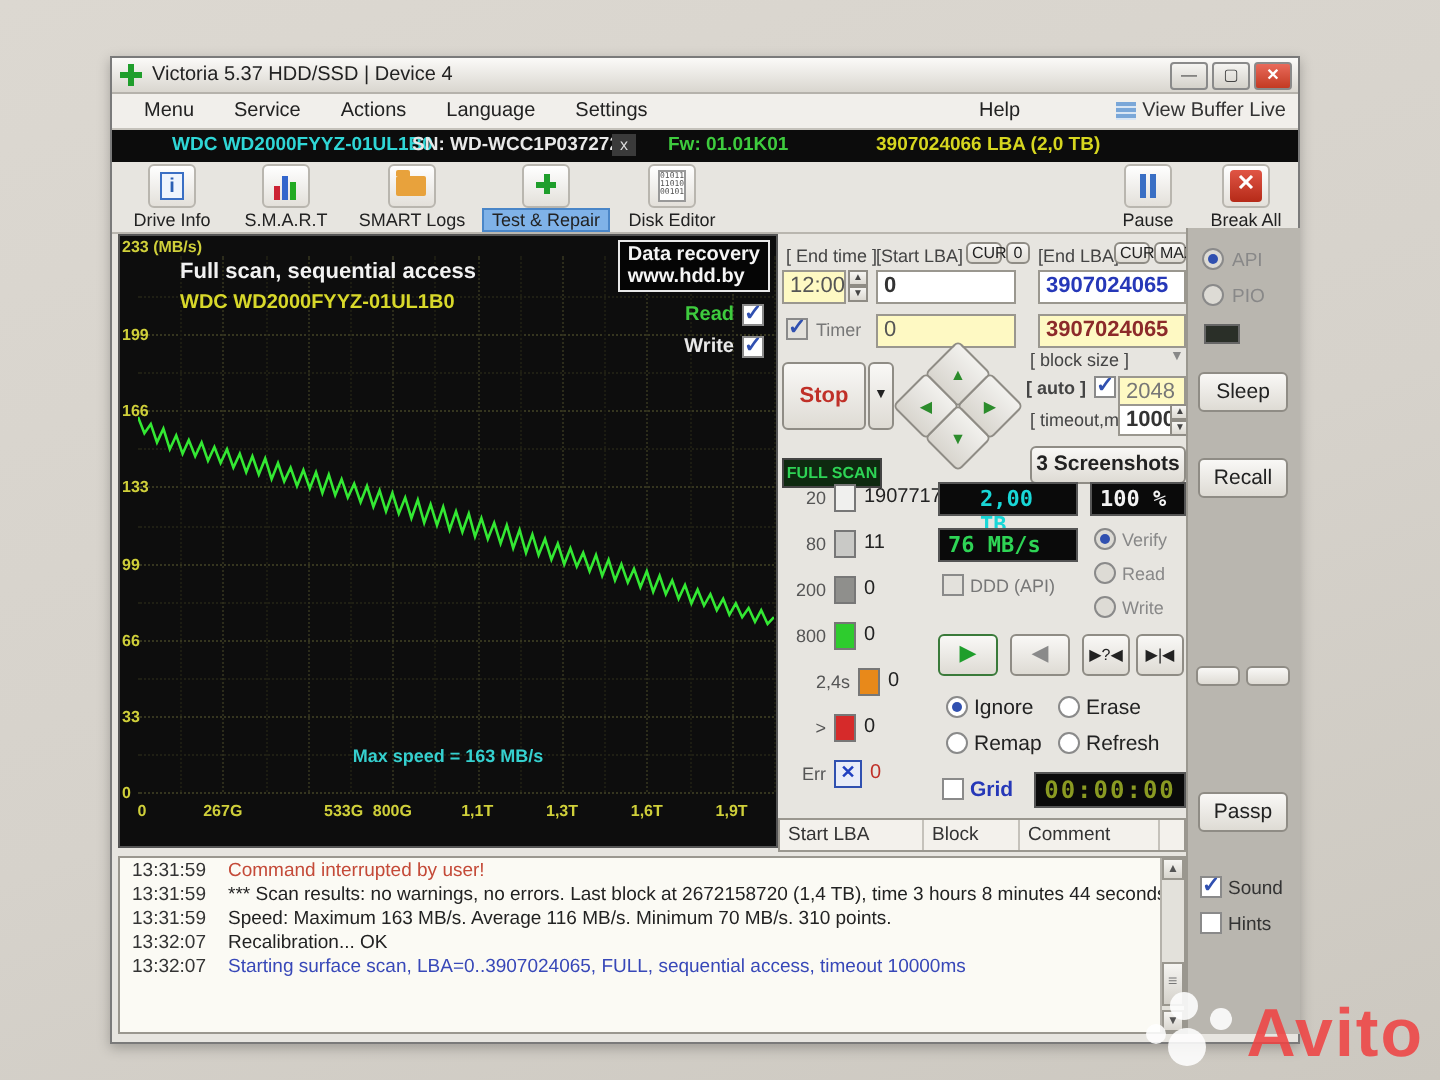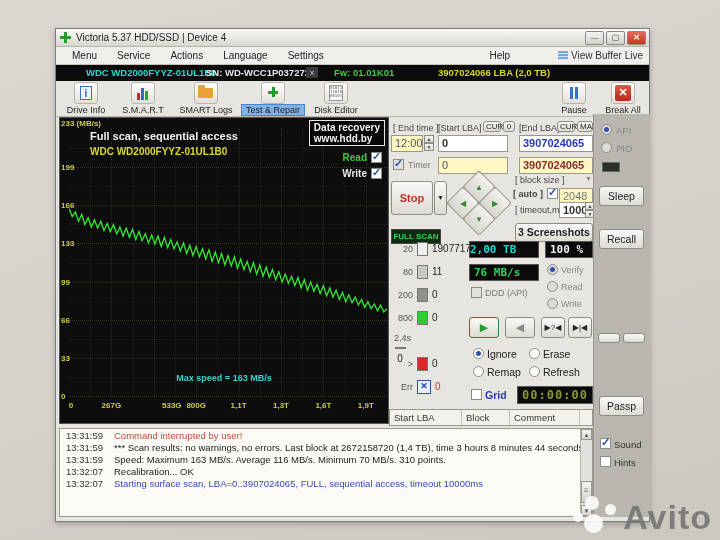--- a/index.html
+++ b/index.html
@@ -121,21 +121,21 @@
   .sbar{position:absolute;right:0;top:0;width:11px;height:100%;background:#e3e1db;border-left:1px solid #b5b2ab;}
   .sbtn{position:absolute;left:0;width:11px;height:11px;background:linear-gradient(#f6f5f2,#d8d5ce);
         border:1px solid #9a978f;font-size:6px;text-align:center;line-height:10px;color:#555;box-sizing:border-box;}
   .sthumb{position:absolute;left:0;bottom:13px;width:11px;height:22px;background:linear-gradient(#f6f5f2,#d4d1ca);
           border:1px solid #9a978f;box-sizing:border-box;}
   .sthumb::after{content:"≡";position:absolute;left:2px;top:4px;font-size:8px;color:#777;}
   
   .wm{position:absolute;right:8px;bottom:0px;display:flex;align-items:center;opacity:.88;}
   .wm-dots{position:relative;width:52px;height:46px;}
   .wm-dots i{position:absolute;background:#fff;border-radius:50%;display:block;}
-  .wm-text{color:#737373;font-size:34px;font-weight:bold;letter-spacing:1px;}
+  .wm-text{color:#ef4444;font-size:34px;font-weight:bold;letter-spacing:1px;}
 </style>
 </head>
 <body>
 
 <div class="window">
 
   <div class="titlebar">
     <span class="appicon"></span>
     <span>Victoria 5.37 HDD/SSD | Device 4</span>
     <span class="win-btns">
@@ -351,38 +351,38 @@
         <div class="cnt-row" style="left: 2px; top: 170px;">
           <span class="cnt-lab">200</span>
           <span class="cnt-block" style="background: rgb(143, 143, 140);"></span>
           <span class="cnt-val">0</span>
         </div>
         <div class="cnt-row" style="left: 2px; top: 193px;">
           <span class="cnt-lab">800</span>
           <span class="cnt-block" style="background: rgb(46, 204, 46);"></span>
           <span class="cnt-val">0</span>
         </div>
-        <div class="cnt-row" style="left: 0; top: 216px; flex-direction: column;">
+        <div class="cnt-row" style="left: 14px; top: 216px;">
           <span class="cnt-lab">2,4s</span>
           <span class="cnt-block" style="background: rgb(232, 137, 26);"></span>
           <span class="cnt-val">0</span>
         </div>
         <div class="cnt-row" style="left: 2px; top: 239px;">
           <span class="cnt-lab">&gt;</span>
           <span class="cnt-block" style="background: rgb(214, 42, 42);"></span>
           <span class="cnt-val">0</span>
         </div>
         <div class="cnt-row" style="left: 2px; top: 262px;">
           <span class="cnt-lab">Err</span>
           <span class="errx">✕</span>
           <span class="cnt-val" style="color: rgb(192, 48, 40);">0</span>
         </div>
       </div>
 
-    <span class="abs lcd" style="left:80px;top:124px;width:70px;height:17px;color:#19d7d7;font-size:11px;padding:1px 0;">2,00 TB</span>
+    <span class="abs lcd" style="left:80px;top:124px;width:70px;height:17px;color:#19d7d7;font-size:11px;padding:1px 20px;">2,00 TB</span>
     <span class="abs lcd" style="left:156px;top:124px;width:48px;height:17px;color:#f2f2f2;font-size:11px;padding:1px 4px;"><span>100</span>&nbsp;<span>%</span></span>
     <span class="abs lcd" style="left:80px;top:147px;width:70px;height:17px;color:#2ed455;font-size:11px;padding:1px 4px;">76 MB/s</span>
 
     <span class="abs rd on dim" style="left:158px;top:147px;"></span>
     <span class="abs flab" style="left:172px;top:148px;color:#888;">Verify</span>
     <span class="abs rd dim" style="left:158px;top:164px;"></span>
     <span class="abs flab" style="left:172px;top:165px;color:#888;">Read</span>
     <span class="abs rd dim" style="left:158px;top:181px;"></span>
     <span class="abs flab" style="left:172px;top:182px;color:#888;">Write</span>
 

